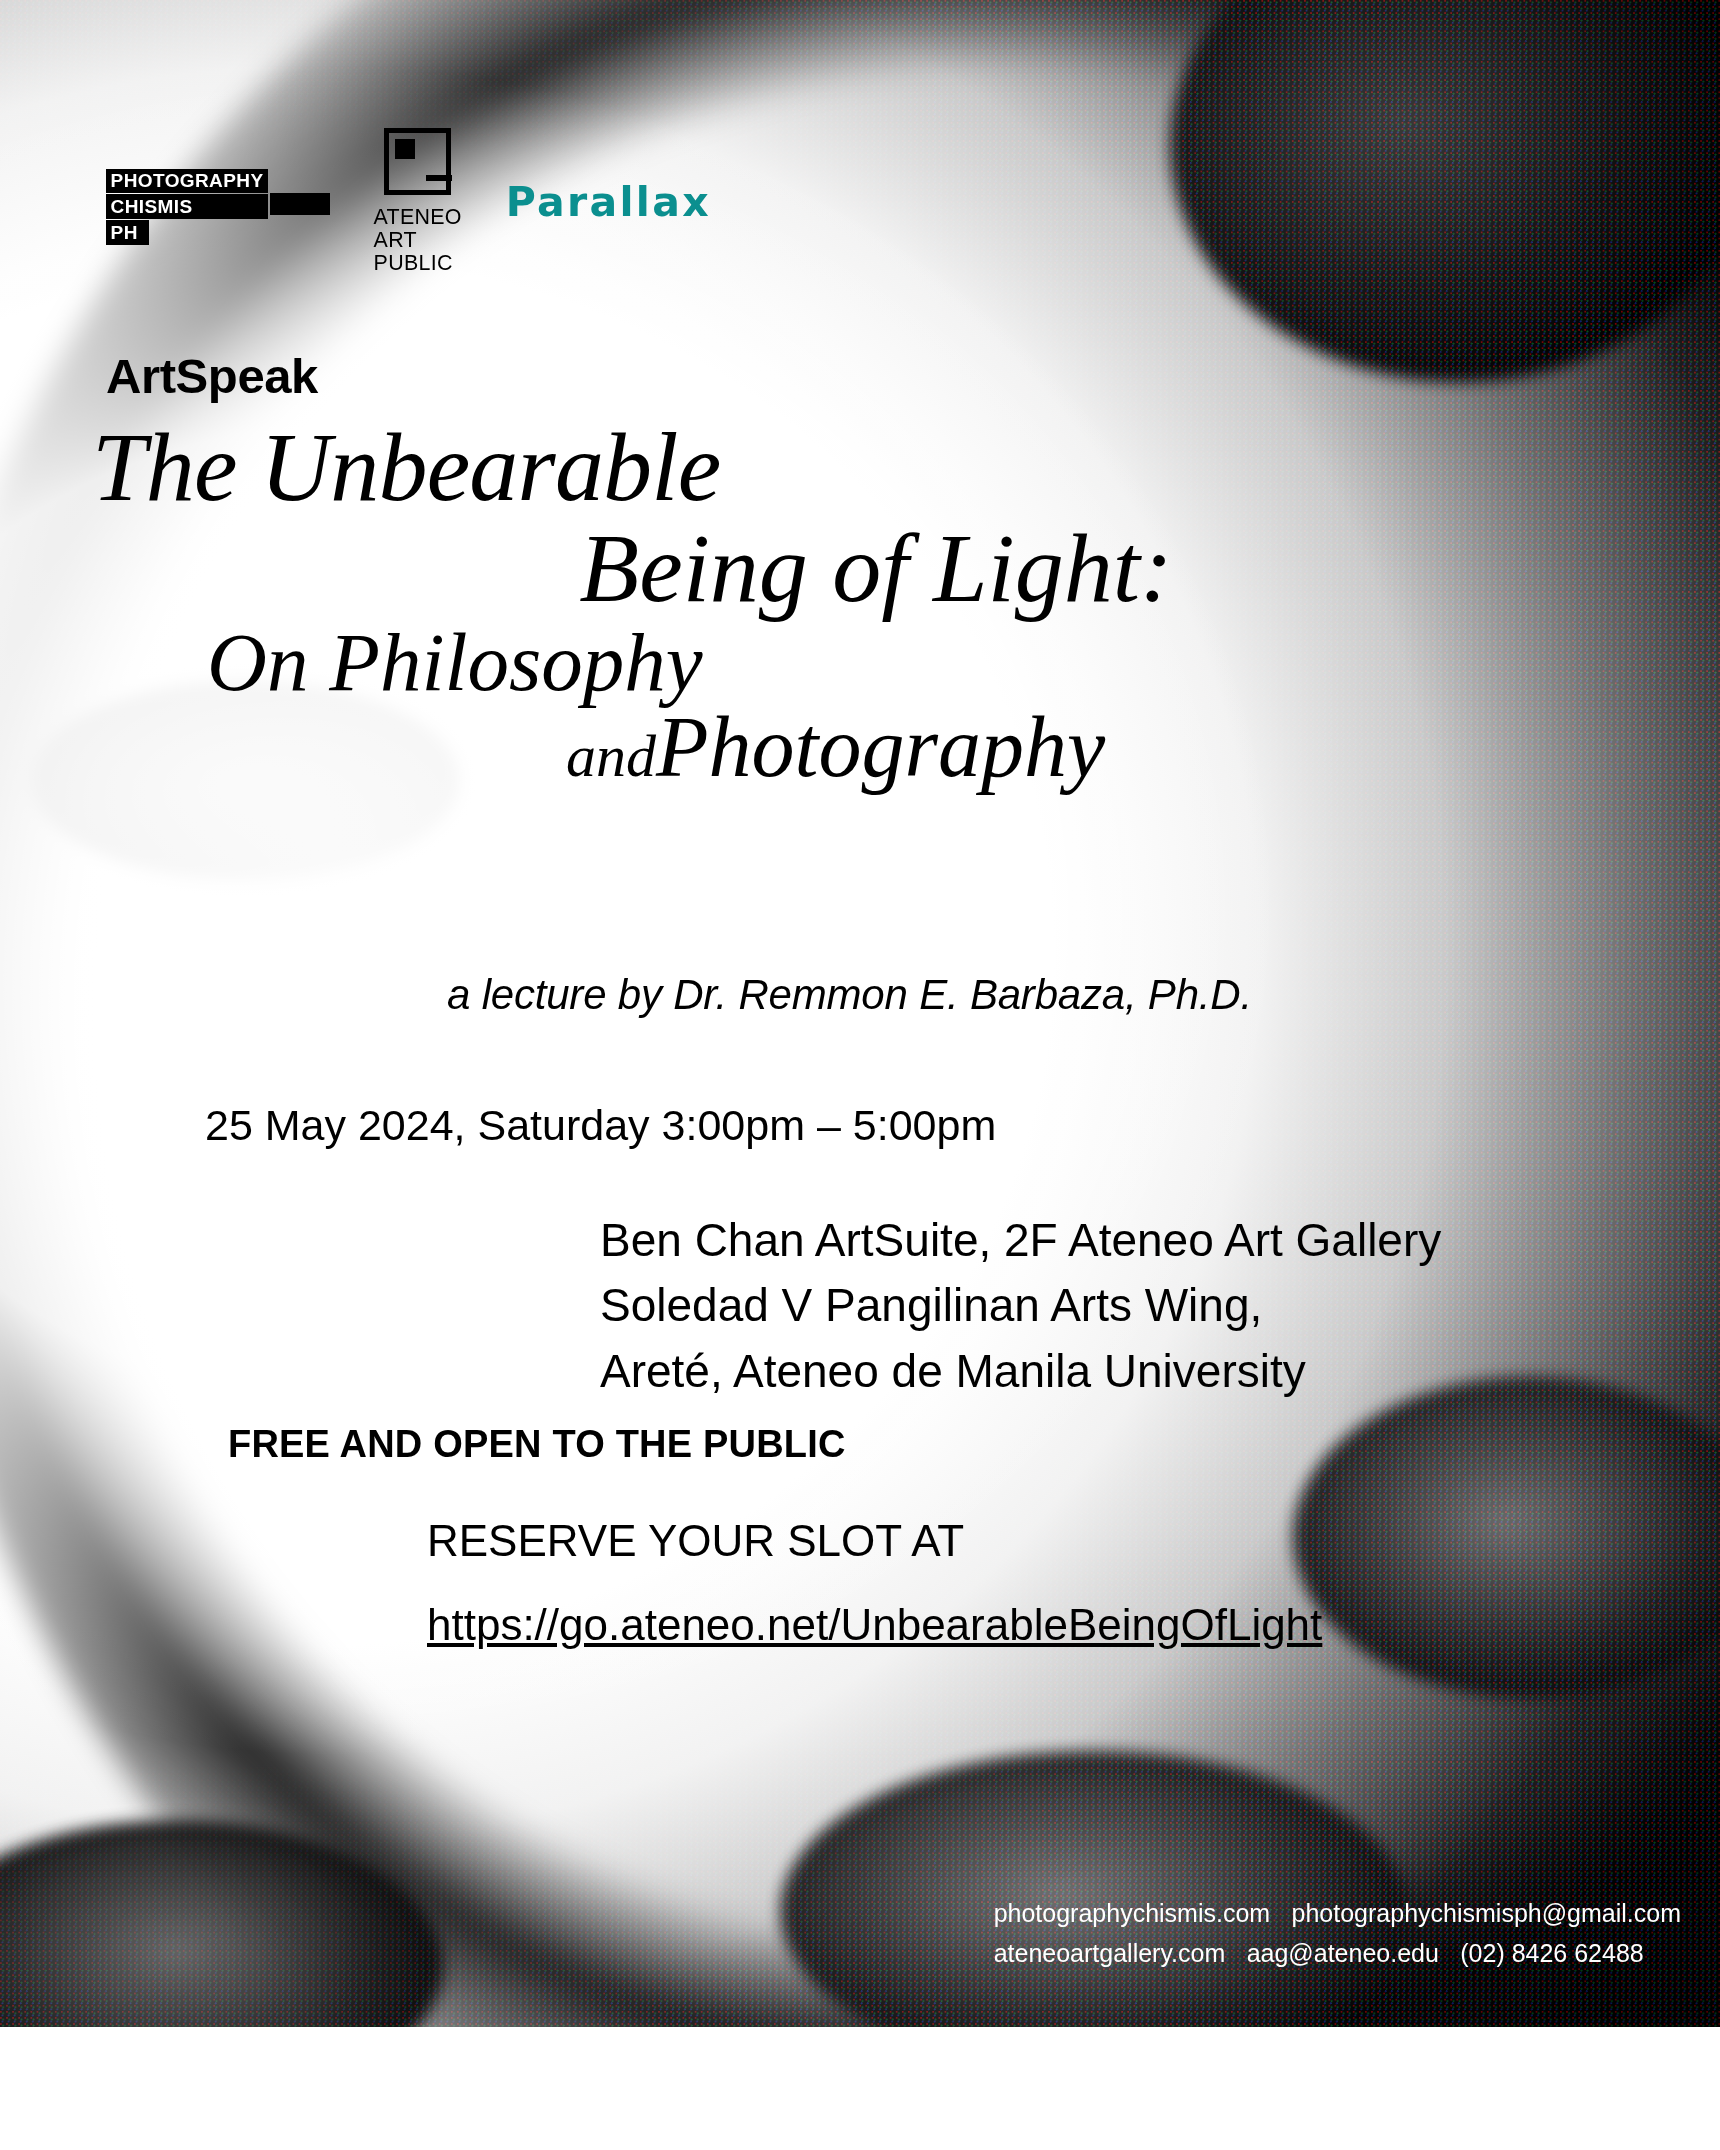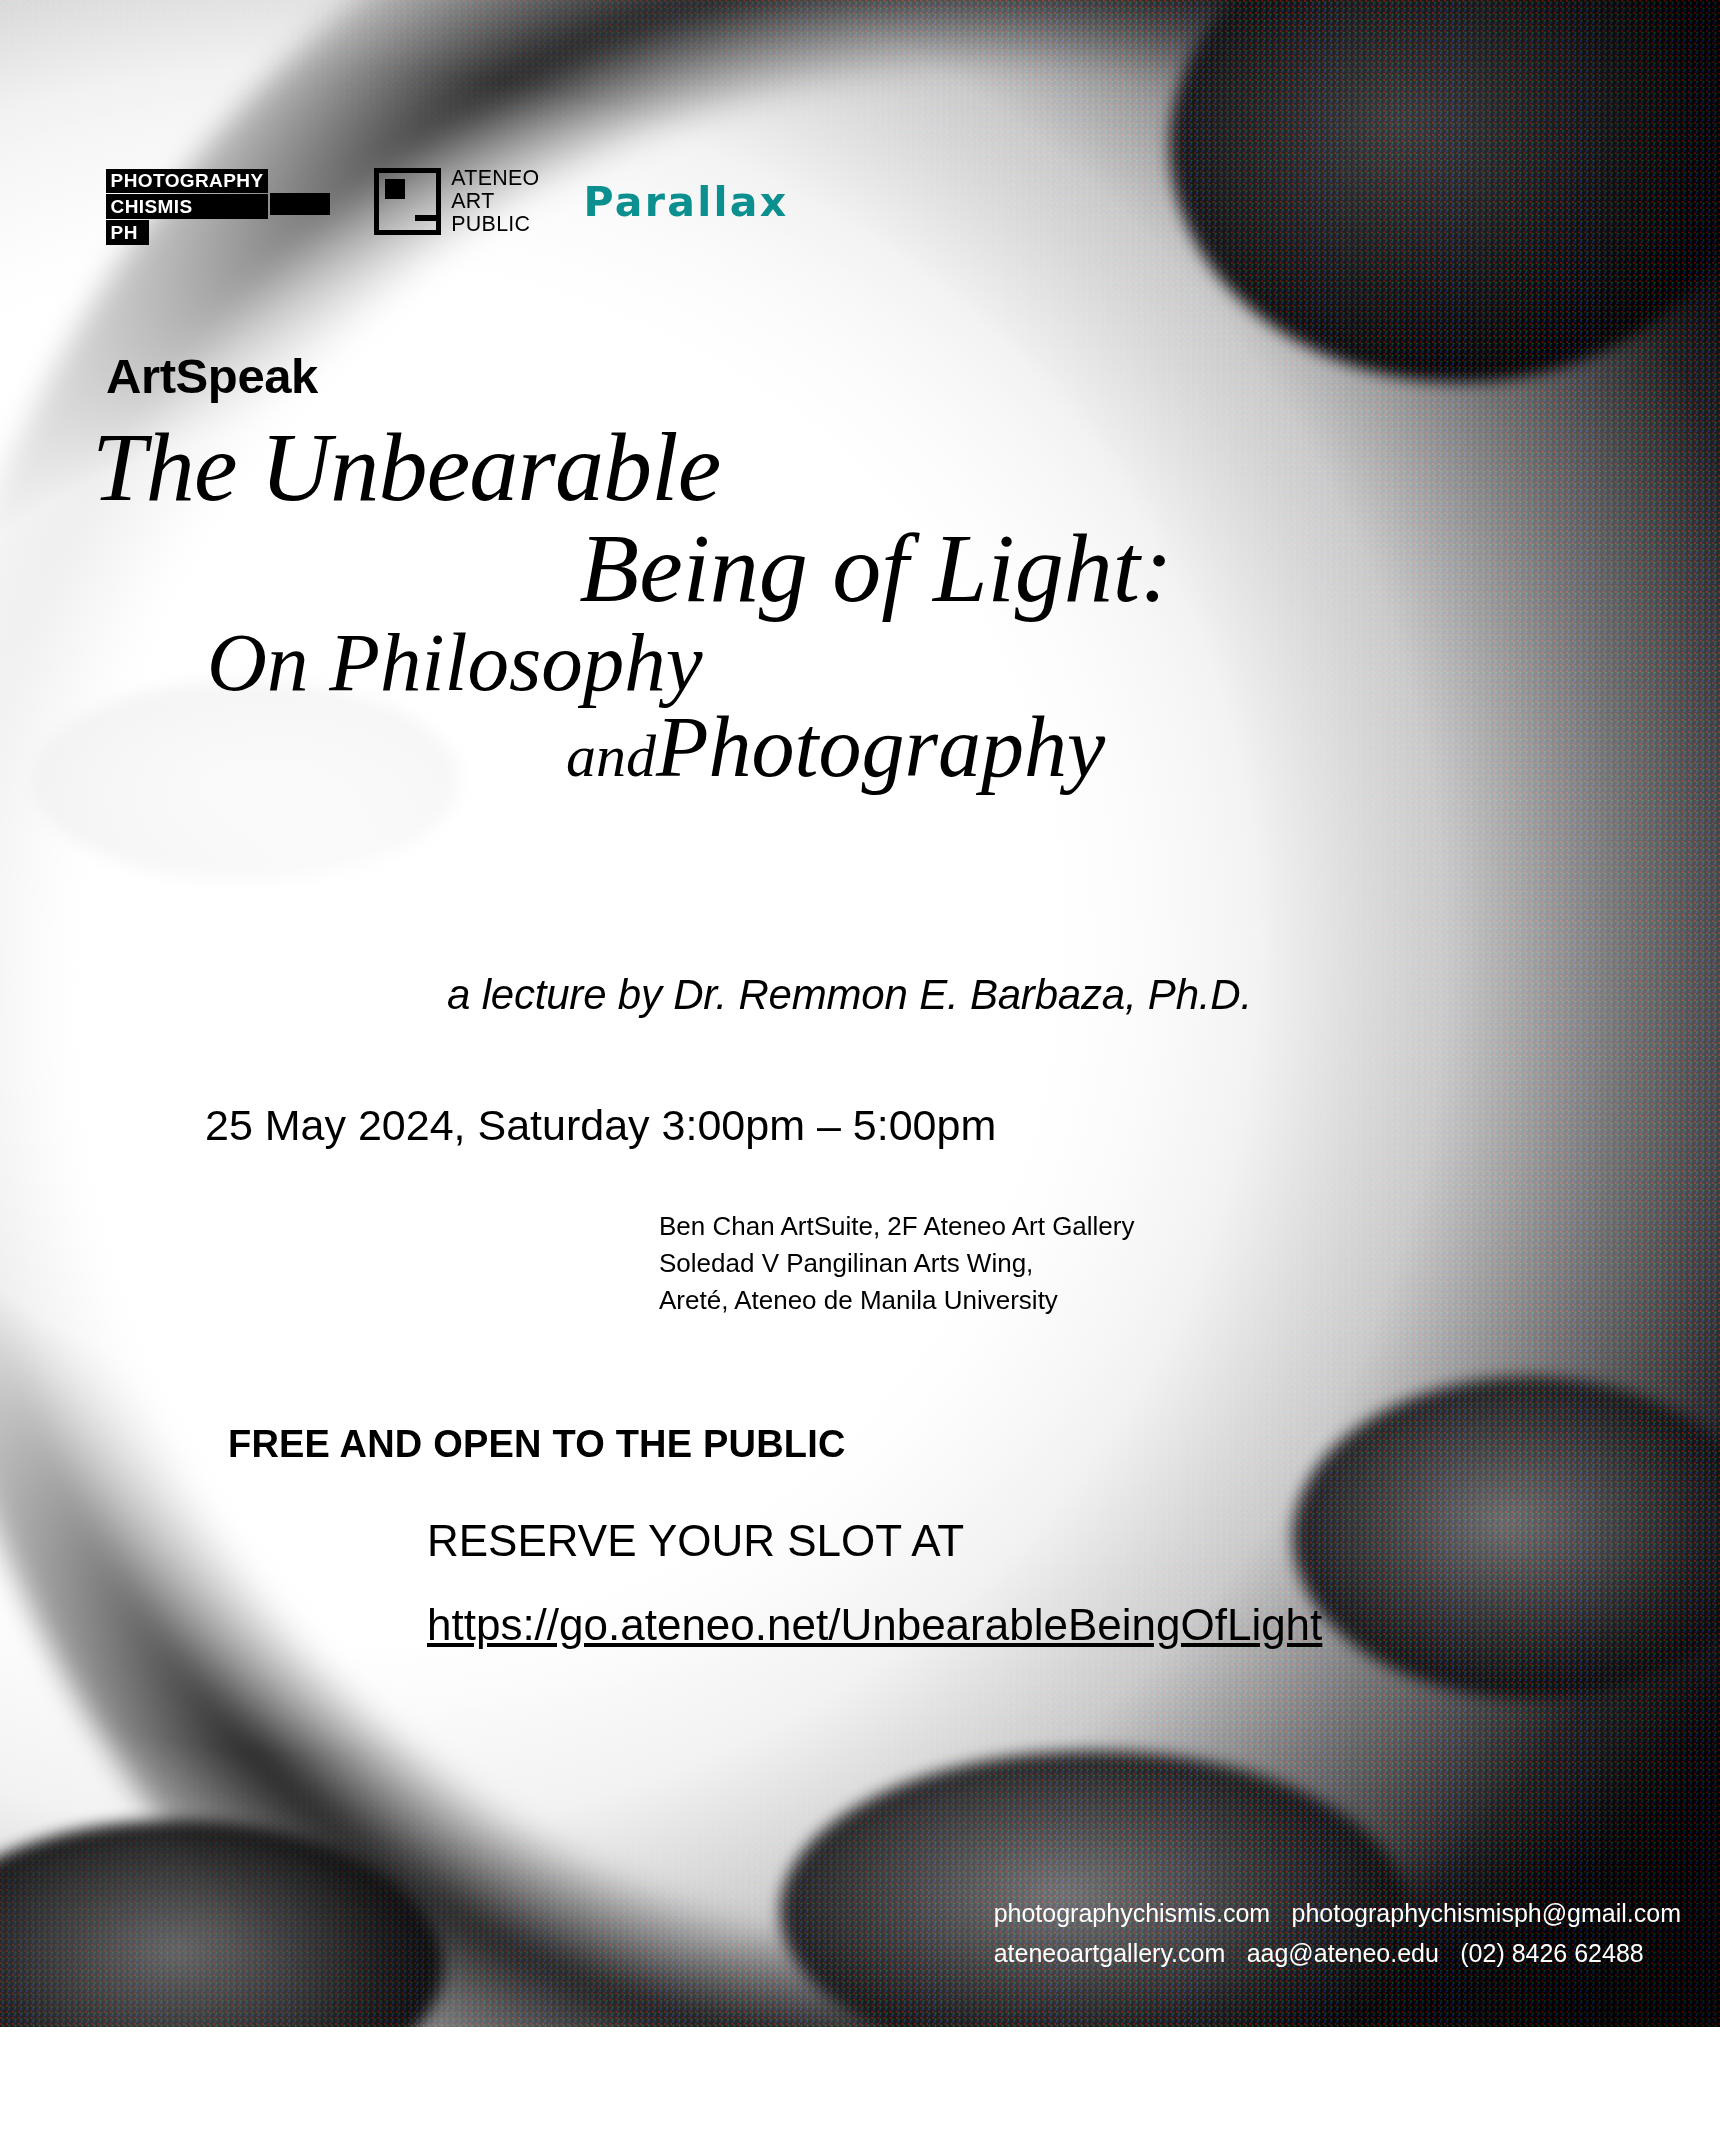--- a/index.html
+++ b/index.html
@@ -109,20 +109,21 @@
     width: 60px;
     height: 22px;
     background: #000;
     margin-top: 24.5px;
     margin-left: 1.5px;
   }
   .logo-aag {
     display: flex;
     align-items: center;
     gap: 10.7px;
+    flex-direction: column;
   }
   .logo-aag .mark {
     width: 57px;
     height: 57px;
     border: 5.4px solid #000;
     position: relative;
   }
   .logo-aag .mark::before {
     content: "";
     position: absolute;
@@ -215,23 +216,23 @@
   }
   .datetime {
     position: absolute;
     left: 205px;
     top: 1101px;
     font-size: 43px;
     color: #000;
   }
   .venue {
     position: absolute;
-    left: 659px;
+    left: 600px;
     top: 1208px;
-    font-size: 26px;
+    font-size: 46px;
     line-height: 1.42;
     color: #000;
   }
   .free {
     position: absolute;
     left: 228px;
     top: 1423px;
     font-size: 38px;
     font-weight: bold;
     color: #000;

